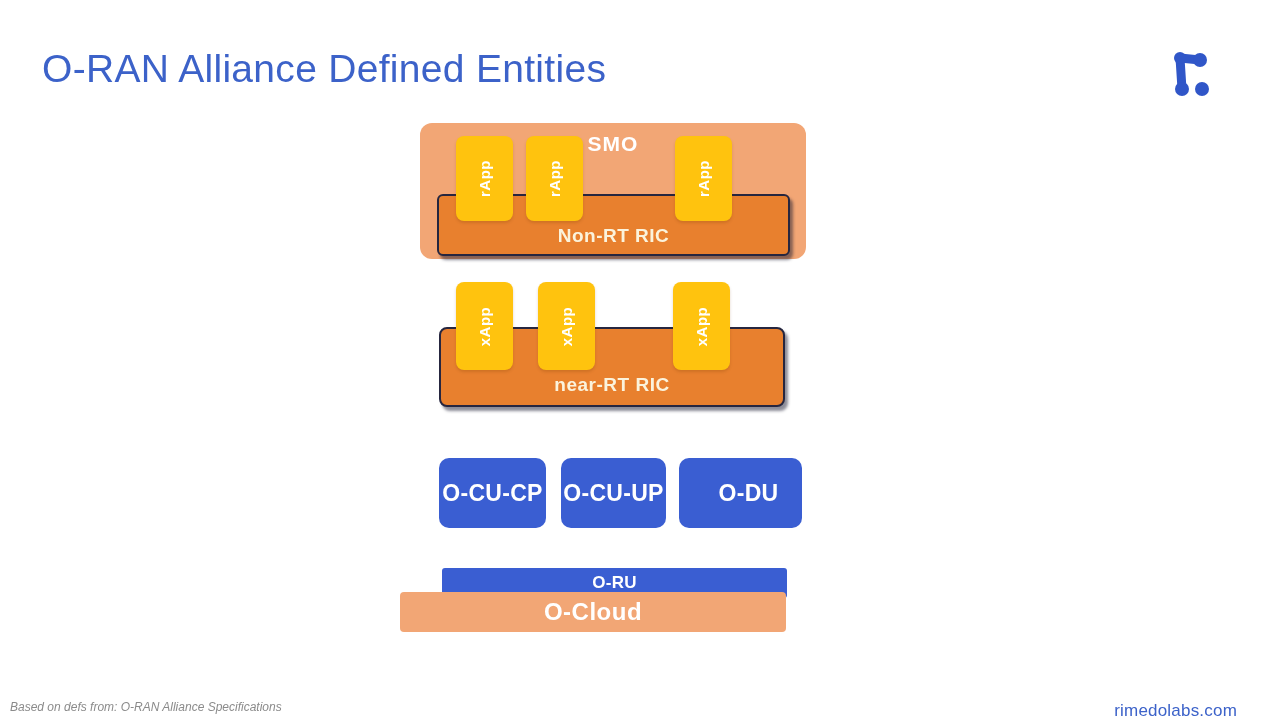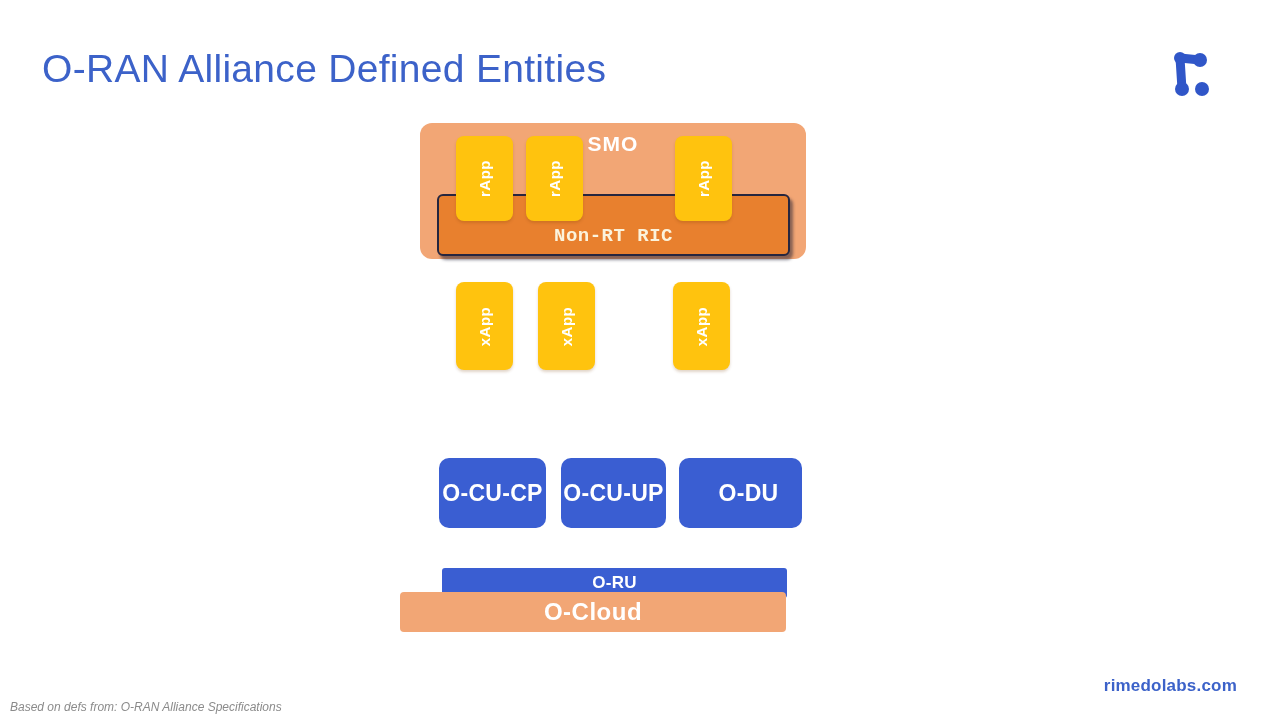--- a/index.html
+++ b/index.html
@@ -29,21 +29,21 @@
   .ric{
     position:absolute; background:var(--orange); box-sizing:border-box;
     border:2px solid var(--border-dark);
     box-shadow:3px 4px 3px rgba(28,28,50,.5);
   }
   .ric-label{
     position:absolute; left:0; right:0; text-align:center;
     color:var(--cream-text); font-weight:600; font-size:19px; letter-spacing:.5px;
   }
   .nonrt{ left:17px; top:71px; width:353px; height:62px; border-radius:6px; }
-  .nonrt .ric-label{ bottom:7px;font-family:Liberation Mono, monospace; }
+  .nonrt .ric-label{ bottom:7px; }
   .nearrt{ left:439px; top:327px; width:346px; height:80px; border-radius:8px; }
   .nearrt .ric-label{ bottom:9px; }
   .app{
     position:absolute; width:57px; background:var(--yellow); border-radius:8px;
     display:flex; align-items:center; justify-content:center;
     box-shadow:0 2px 3px rgba(120,60,0,.22);
   }
   .app span{
     transform:rotate(-90deg); color:#fff; font-weight:700; font-size:15px;
     letter-spacing:.5px; white-space:nowrap;
@@ -58,21 +58,21 @@
   .oru{ left:442px; top:548px; width:345px; height:30px; border-radius:3px; font-size:17px;margin-top:20px; }
   .ocloud{
     position:absolute; left:400px; top:592px; width:386px; height:40px;
     background:var(--peach); border-radius:4px; display:flex; align-items:center;
     justify-content:center; color:#fff; font-weight:700; font-size:24px; letter-spacing:.5px;
   }
   .footnote{
     position:absolute; left:10px; top:700px; font-size:12px; color:var(--footer-gray);font-style:italic;
   }
   .website{
-    position:absolute; right:43px; top:676px; font-size:17px; font-weight:700;
+    position:absolute; right:43px; top:701px; font-size:17px; font-weight:400;
     color:var(--title-blue); letter-spacing:.2px;
   }
 </style>
 </head>
 <body>
 
 <div class="slide">
 
   <div class="title">O-RAN Alliance Defined Entities</div>
 
@@ -98,20 +98,23 @@
       <span>rApp</span>
     </div>
     <div class="app rapp" style="left:106px;">
       <span>rApp</span>
     </div>
     <div class="app rapp" style="left:255px;">
       <span>rApp</span>
     </div>
   </div>
 
+  <div class="ric nearrt">
+    <div class="ric-label">near-RT RIC</div>
+  </div>
   <div class="app xapp" style="left:456px;">
     <span>xApp</span>
   </div>
   <div class="app xapp" style="left:538px;">
     <span>xApp</span>
   </div>
   <div class="app xapp" style="left:673px;">
     <span>xApp</span>
   </div>
 

